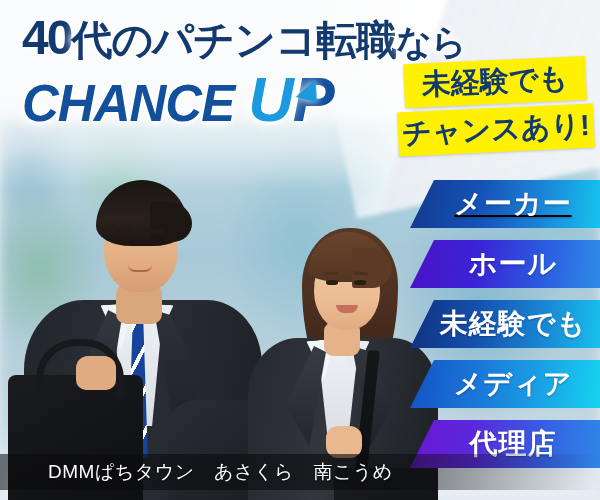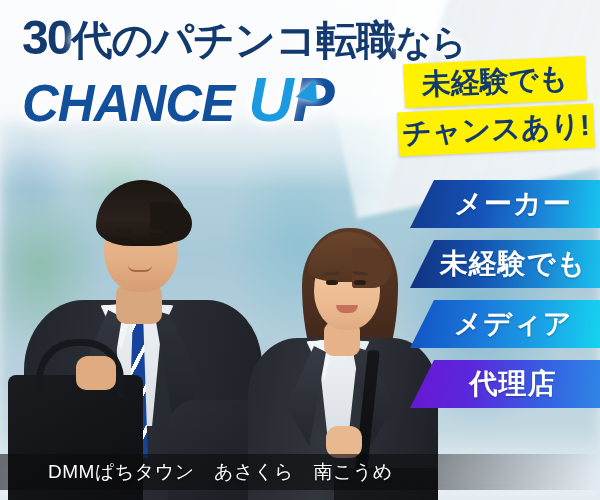--- a/index.html
+++ b/index.html
@@ -348,21 +348,21 @@
   }
   .cat .label {
     color: #ffffff;
     font-size: 28px;
     font-weight: 700;
     letter-spacing: 1px;
     padding-left: 16px;
     text-shadow: 0 1px 2px rgba(0,20,60,.35);
     white-space: nowrap;
   }
-  .cat-0 { background: linear-gradient(95deg, #123a8e 0%, #1553b8 38%, #1b86d8 70%, #16c3ee 100%); }
+  .cat-0 { background: linear-gradient(95deg, #123a8e 0%, #1553b8 38%, #1b86d8 70%, #16c3ee 100%); text-decoration: underline; }
   .cat-1 { background: linear-gradient(95deg, #4b12c8 0%, #3a23d6 35%, #2a5fe0 72%, #2f8be8 100%); }
   .cat-2 { background: linear-gradient(95deg, #10317e 0%, #1450ad 35%, #1a8ad6 72%, #19c0ec 100%); }
   .cat-3 { background: linear-gradient(95deg, #6a16d2 0%, #5a28dc 32%, #3560e2 70%, #2f86e6 100%); }
   .cat-4 { background: linear-gradient(95deg, #1253c4 0%, #1a76d8 35%, #1aa3e6 70%, #16d2f0 100%); }
 
   
   .credit {
     position: absolute;
     left: 0; right: 0; bottom: 10px;
     height: 36px;
@@ -431,39 +431,42 @@
       <div class="eyeR"></div>
       <div class="mouth"></div>
       <div class="strap"></div>
       <div class="bag"></div>
       <div class="hand"></div>
     </div>
   </div>
 
   <div class="headline">
     <div class="line1">
-      <span class="num">30</span><span>代のパチンコ転職</span><span class="tail">なら</span>
+      <span class="num">40</span><span>代のパチンコ転職</span><span class="tail">なら</span>
     </div>
     <div class="logo">
       <span class="chance">CHANCE</span><span class="gap"></span><span class="u">U</span><span class="p">P</span>
     </div>
   </div>
   <div class="u-arrow"></div>
 
   <div class="sticker sticker-1">
     <span>未経験でも</span>
   </div>
   <div class="sticker sticker-2">
     <span>チャンスあり!</span>
   </div>
 
   <div class="cats">
     <div class="cat cat-0">
       <span class="label">メーカー</span>
     </div>
+    <div class="cat cat-1">
+      <span class="label">ホール</span>
+    </div>
     <div class="cat cat-2">
       <span class="label">未経験でも</span>
     </div>
     <div class="cat cat-4">
       <span class="label">メディア</span>
     </div>
     <div class="cat cat-3">
       <span class="label">代理店</span>
     </div>
   </div>

